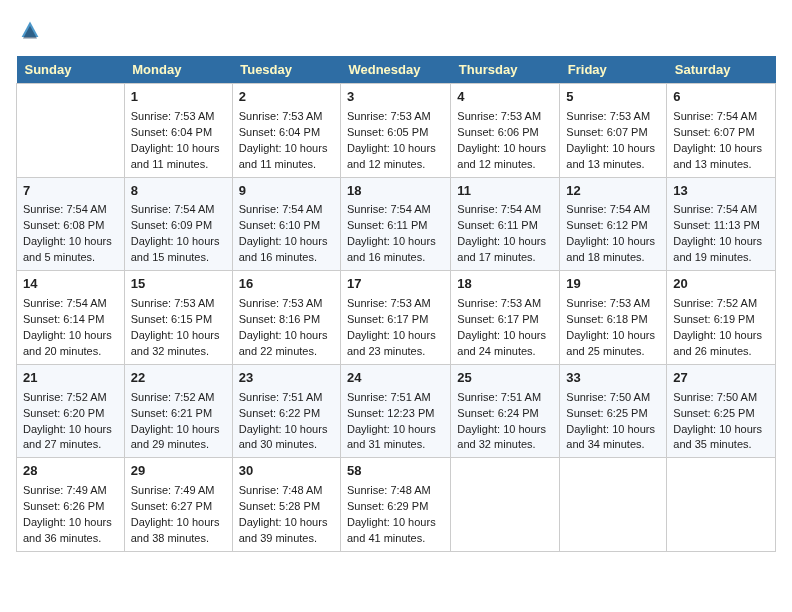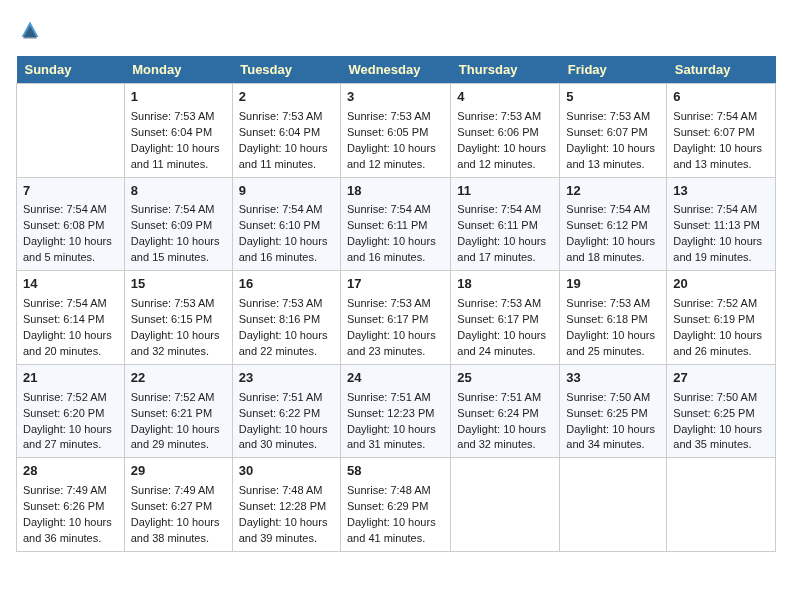--- a/index.html
+++ b/index.html
@@ -151,20 +151,20 @@
         <td><span class="day-num">22</span><span>Sunrise: 7:52 AM</span><br><span>Sunset: 6:21 PM</span><br><span>Daylight: 10 hours and 29 minutes.</span></td>
         <td><span class="day-num">23</span><span>Sunrise: 7:51 AM</span><br><span>Sunset: 6:22 PM</span><br><span>Daylight: 10 hours and 30 minutes.</span></td>
         <td><span class="day-num">24</span><span>Sunrise: 7:51 AM</span><br><span>Sunset: 12:23 PM</span><br><span>Daylight: 10 hours and 31 minutes.</span></td>
         <td><span class="day-num">25</span><span>Sunrise: 7:51 AM</span><br><span>Sunset: 6:24 PM</span><br><span>Daylight: 10 hours and 32 minutes.</span></td>
         <td><span class="day-num">33</span><span>Sunrise: 7:50 AM</span><br><span>Sunset: 6:25 PM</span><br><span>Daylight: 10 hours and 34 minutes.</span></td>
         <td><span class="day-num">27</span><span>Sunrise: 7:50 AM</span><br><span>Sunset: 6:25 PM</span><br><span>Daylight: 10 hours and 35 minutes.</span></td>
       </tr>
       <tr>
         <td><span class="day-num">28</span><span>Sunrise: 7:49 AM</span><br><span>Sunset: 6:26 PM</span><br><span>Daylight: 10 hours and 36 minutes.</span></td>
         <td><span class="day-num">29</span><span>Sunrise: 7:49 AM</span><br><span>Sunset: 6:27 PM</span><br><span>Daylight: 10 hours and 38 minutes.</span></td>
-        <td><span class="day-num">30</span><span>Sunrise: 7:48 AM</span><br><span>Sunset: 12:28 PM</span><br><span>Daylight: 10 hours and 39 minutes.</span></td>
+        <td><span class="day-num">30</span><span>Sunrise: 7:48 AM</span><br><span>Sunset: 5:28 PM</span><br><span>Daylight: 10 hours and 39 minutes.</span></td>
         <td><span class="day-num">58</span><span>Sunrise: 7:48 AM</span><br><span>Sunset: 6:29 PM</span><br><span>Daylight: 10 hours and 41 minutes.</span></td>
         <td class="empty-cell"></td>
         <td class="empty-cell"></td>
         <td class="empty-cell"></td>
       </tr>
     </tbody>
 </table>
 
 </body></html>

